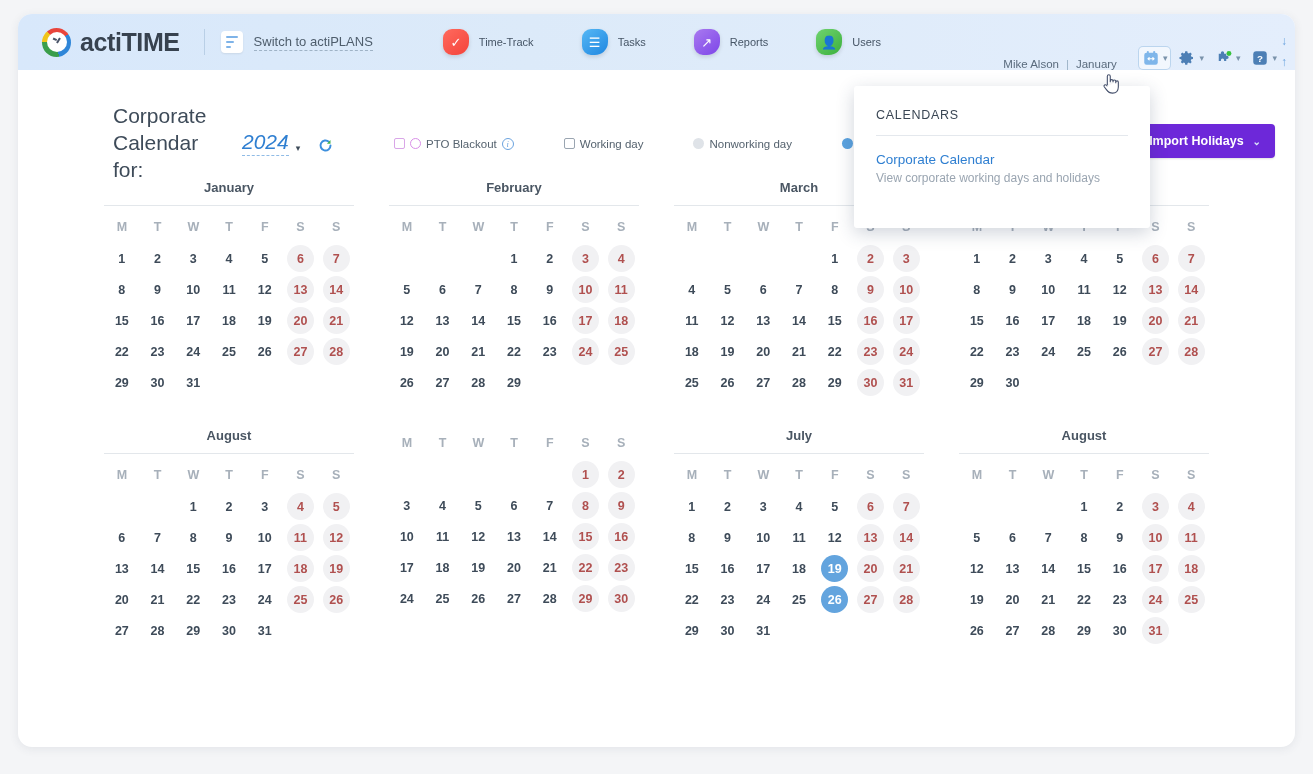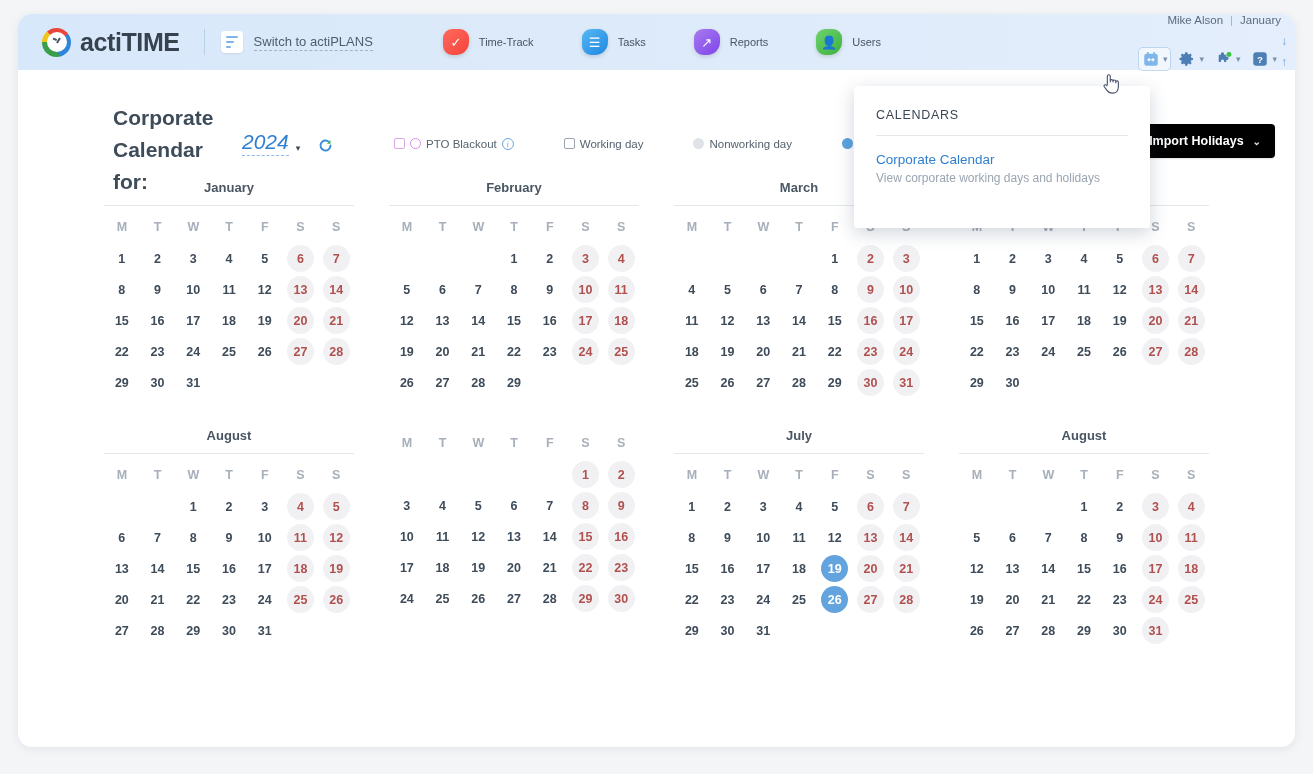--- a/index.html
+++ b/index.html
@@ -82,21 +82,21 @@
     color:#fff; font-size:13px; box-shadow:0 2px 4px rgba(0,0,0,.13);
     transform: rotate(0deg);
   }
   .ico-timetrack { background: linear-gradient(140deg,#ff6a5e,#f4433a); }
   .ico-tasks     { background: linear-gradient(140deg,#56b8f5,#1f86e0); }
   .ico-reports   { background: linear-gradient(140deg,#a97af0,#7d45e8); }
   .ico-users     { background: linear-gradient(140deg,#6fd36f,#3cb03c); }
   .nav-label { font-size: 11px; color:#465566; }
 
   .topright {
-    margin-left:auto; display:flex; flex-direction:column;
+    margin-left:auto; display:flex; flex-direction:row;
     align-items:flex-end; padding-right: 14px; height:100%;
     justify-content:center; gap:21px;
   }
   .userline { font-size:11.5px; color:#5a6b7d; display:flex; align-items:center; gap:7px;}
   .userline .sep { color:#9db3c7; }
   .userline a { color:#5a6b7d; text-decoration:none; cursor:pointer; }
   .iconrow { display:flex; align-items:center; gap:3px; }
   .ibtn {
     display:flex; align-items:center; gap:3px; cursor:pointer;
     padding: 3px 4px; border-radius:5px;
@@ -126,21 +126,21 @@
   .dd-item { margin-top:16px; cursor:pointer; }
   .dd-item-title { font-size:13.5px; color:#2f7fd1; margin-bottom:4px; }
   .dd-item-sub { font-size:12px; color:#9aa5b1; }
 
   
   .body-area { position:relative; padding: 24px 0 0 0; }
 
   .titlebar { position:relative; height: 78px; }
   .page-title {
     position:absolute; left: 95px; top: 8px; width: 120px;
-    font-size: 21px; line-height: 32px; color:#3e4b59; font-weight:700;
+    font-size: 21px; line-height: 27px; color:#3e4b59; font-weight:400;
   }
   .yearpick {
     position:absolute; left: 224px; top: 36px;
     display:flex; align-items:center; gap:7px; cursor:pointer;
   }
   .year-val {
     font-size: 21px; color:#2f7fd1;
     border-bottom: 1px dashed #8fbbe6; padding-bottom:1px;font-style:italic;
   }
   .year-caret { font-size:9px; color:#3e4b59; position:relative; top:5px;}
@@ -168,21 +168,21 @@
     font-family:"Liberation Serif", serif;
   }
   .lg-sep { width:1px; height:15px; background:#b9c6d3; margin:0 7px; }
   .export-link {
     display:flex; align-items:center; gap:6px; color:#2f7fd1; cursor:pointer;
   }
   .export-link .txt { border-bottom:1px dashed #8fbbe6; font-size:12px; }
 
   .import-btn {
     position:absolute; right: 20px; top: 30px;
-    height: 34px; background:#000000; border-radius:4px;
+    height: 34px; background:#6d28d9; border-radius:4px;
     display:flex; align-items:center; gap:9px;
     padding: 0 14px; color:#fff; font-size:12.5px; font-weight:bold;
     cursor:pointer; box-shadow:0 1px 2px rgba(0,0,0,.12);
   }
   .import-btn .caret { color:#dceaf9; font-size:10px; }
 
   
   .months {
     position:relative;
     display:grid; grid-template-columns: repeat(4, 285px);

